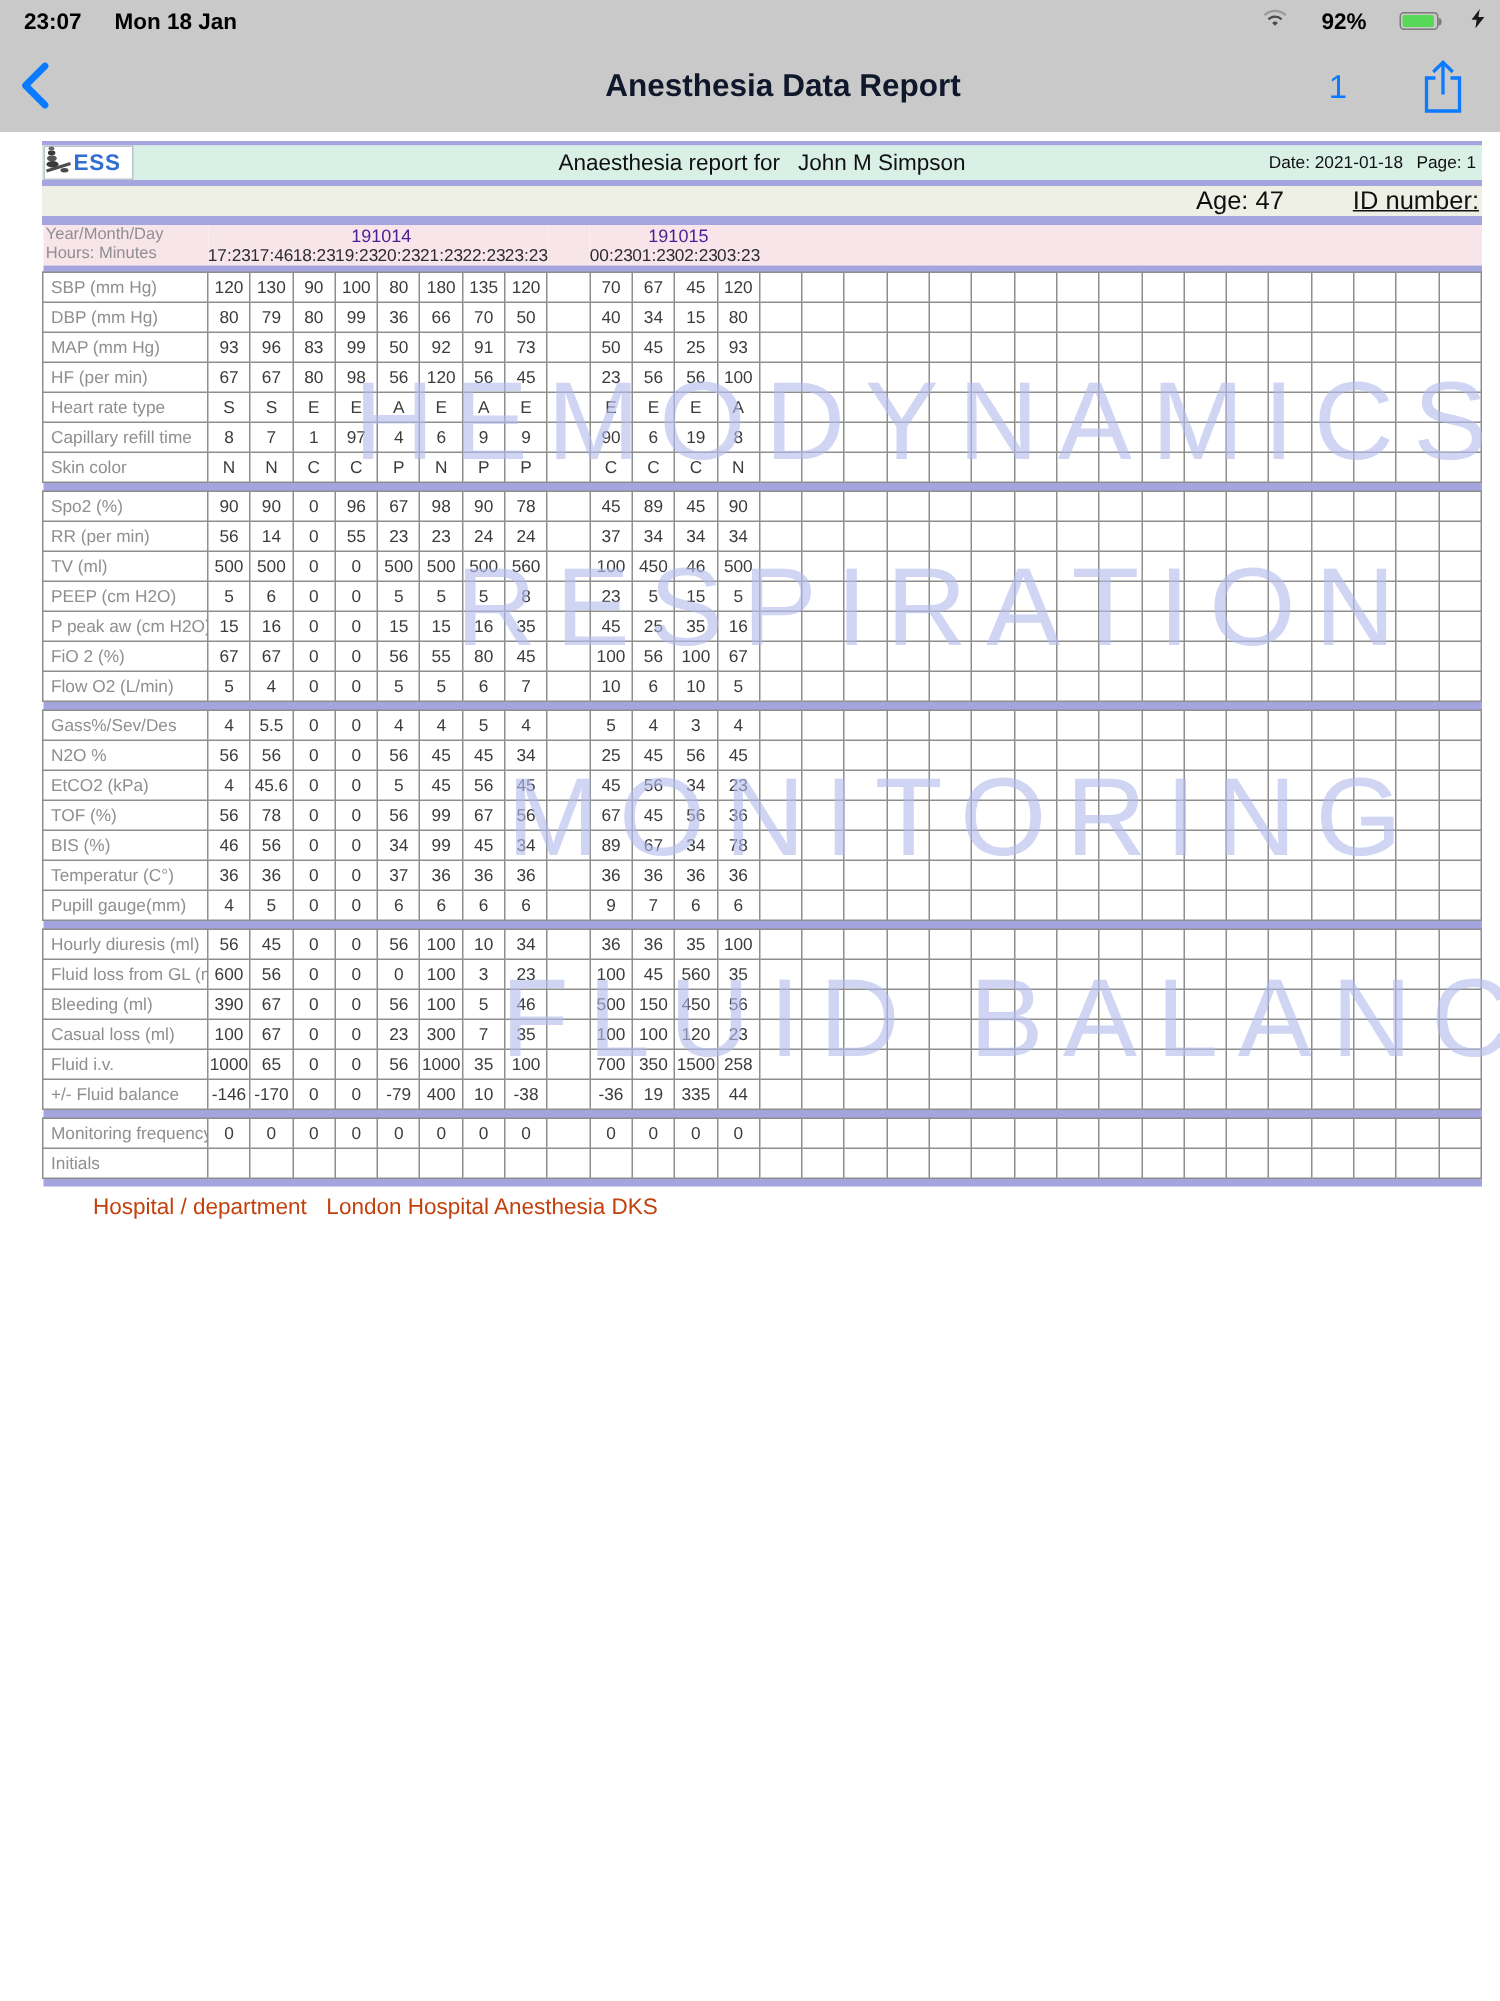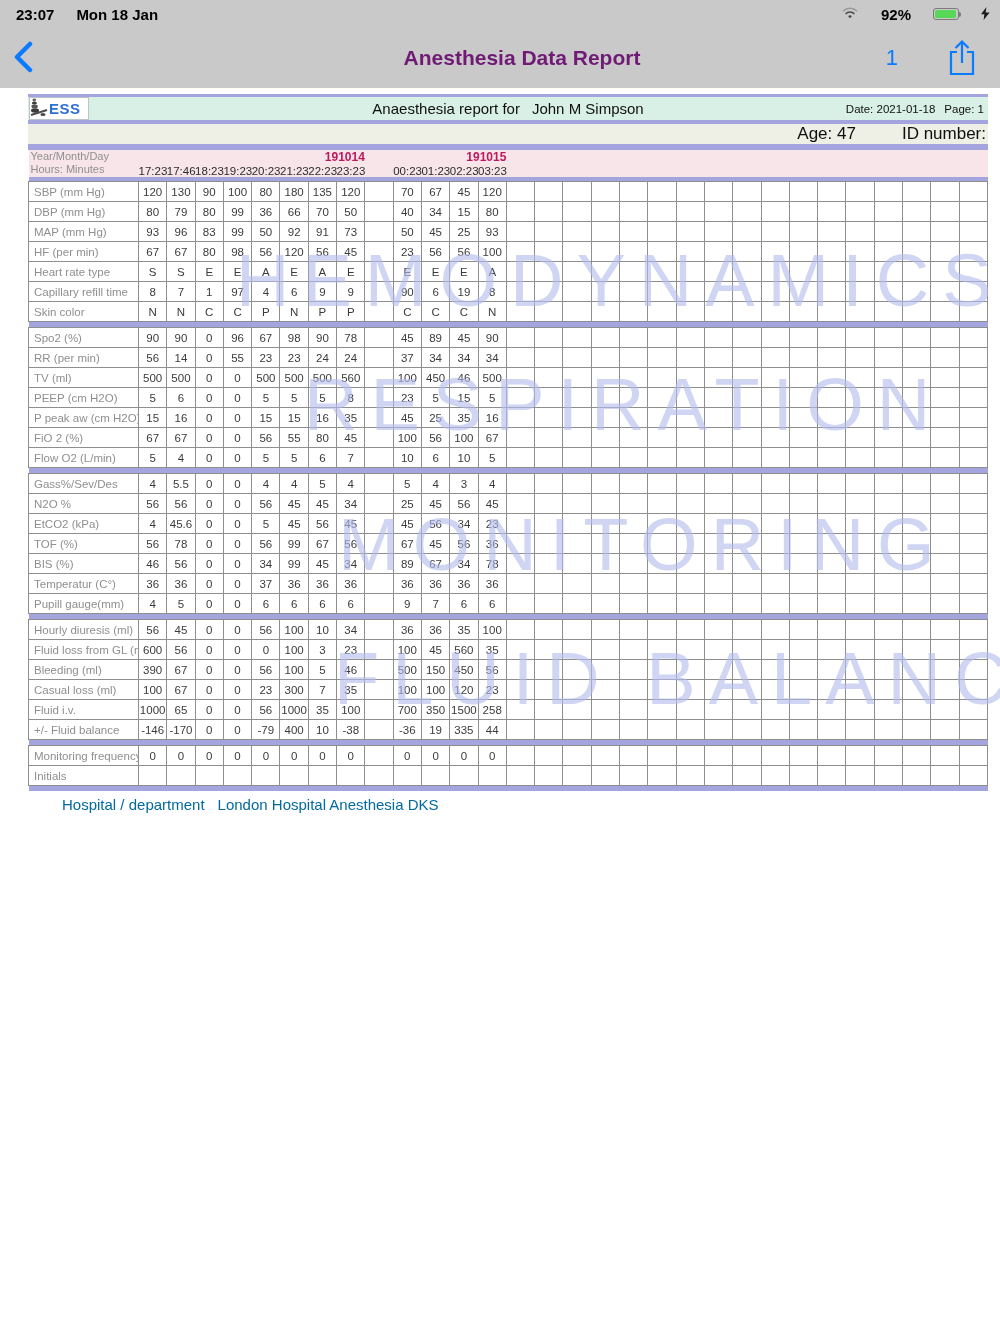--- a/index.html
+++ b/index.html
@@ -15,63 +15,63 @@
     font-size:15px;font-weight:600;color:#000;
   }
   .sb-left{display:flex;align-items:center;gap:22px;}
   .sb-right{display:flex;align-items:center;gap:22px;}
   .batt{position:relative;width:26px;height:12px;border:1px solid #7b7b7b;border-radius:3px;box-sizing:border-box;}
   .batt .fill{position:absolute;left:1px;top:1px;bottom:1px;width:21px;background:#57d957;border-radius:1.5px;}
   .batt .nub{position:absolute;right:-3px;top:3px;width:2px;height:5px;background:#7b7b7b;border-radius:0 2px 2px 0;}
   
   .nav-bar{height:60px;background:#c9c9c9;position:relative;}
   .nav-title{position:absolute;left:0;right:0;top:0;height:60px;line-height:60px;text-align:center;
-    font-size:21px;font-weight:700;color:#701a75;padding-left:44px;}
+    font-size:21px;font-weight:700;color:#0f172a;padding-left:44px;}
   .back-btn{position:absolute;left:12px;top:13px;width:34px;height:34px;cursor:pointer;}
   .nav-right{position:absolute;right:22px;top:0;height:60px;display:flex;align-items:center;gap:48px;}
   .page-ind{color:#0a7aff;font-size:22px;}
   .share-btn{width:32px;height:38px;cursor:pointer;}
   
   .report{width:960px;margin:6px 12px 0 28px;}
   .bar{background:#a4a4de;height:3px;}
   .bar.b4{height:4px;}
   .bar.b6{height:6px;}
   .band-mint{height:23px;background:#d9f0e7;display:flex;align-items:center;position:relative;}
   .logo-box{width:58px;height:21px;background:#fff;margin-left:2px;display:flex;align-items:center;
     box-shadow:0 0 0 1px #b9c4cc;}
   .logo-box .ess{color:#2f6fd0;font-weight:700;font-size:15px;letter-spacing:.5px;margin-left:1px;}
   .mint-center{position:absolute;left:0;right:0;text-align:center;font-size:15px;color:#101010;}
   .mint-center .pat{margin-left:12px;}
   .mint-right{position:absolute;right:4px;font-size:11.5px;color:#101010;display:flex;gap:9px;}
   .band-age{height:20px;background:#eef0e5;display:flex;align-items:center;justify-content:flex-end;
     font-size:17px;color:#101010;}
   .band-age .gap{width:46px;}
-  .band-age .idn{margin-right:2px;}
+  .band-age .idn{margin-right:2px;text-decoration:underline;}
   
   .table-wrap{position:relative;}
   table{width:100%;border-collapse:collapse;table-layout:fixed;}
   col.c-lbl{width:110px;}
   thead td{border:none;background:#f7e5ea;padding:0;height:13px;}
   td.corner{font-size:11px;color:#8f8f8f;line-height:13px;padding-left:2px;vertical-align:top;}
-  td.day{font-size:12px;font-weight:700;color:#be185d;text-align:right;padding-left:5px;}
+  td.day{font-size:12px;font-weight:400;color:#4c1d95;text-align:center;padding-left:5px;}
   td.tm{font-size:11.5px;color:#2c2c2c;text-align:center;white-space:nowrap;}
   tbody td.v{border:1px solid #8e8e8e;text-align:center;height:19px;padding:0;
     font-size:11.5px;color:#3b3b3b;}
   tbody td.lbl{border:1px solid #8e8e8e;text-align:left;padding:0 0 0 5px;
     font-size:11.5px;color:#8f8f8f;white-space:nowrap;overflow:hidden;}
   tr.sep td{border:none;background:#a4a4de;height:5px;padding:0;}
   tr.sep.thin td{height:4px;}
   .wm{position:absolute;font-size:74px;font-weight:400;letter-spacing:13px;white-space:nowrap;
     color:rgba(177,187,235,0.62);pointer-events:none;z-index:5;}
   .wm1{top:88px;left:208px;}
   .wm2{top:212px;left:276px;}
   .wm3{top:352px;left:310px;}
   .wm4{top:486px;left:306px;}
   
-  .hosp-line{margin:5px 0 0 34px;font-size:15px;color:#0369a1;}
+  .hosp-line{margin:5px 0 0 34px;font-size:15px;color:#c2410c;}
   .hosp-line .val{margin-left:13px;}
 </style>
 </head>
 <body>
 
 <div class="status-bar">
   <div class="sb-left">
     <span>23:07</span>
     <span>Mon 18 Jan</span>
   </div>

